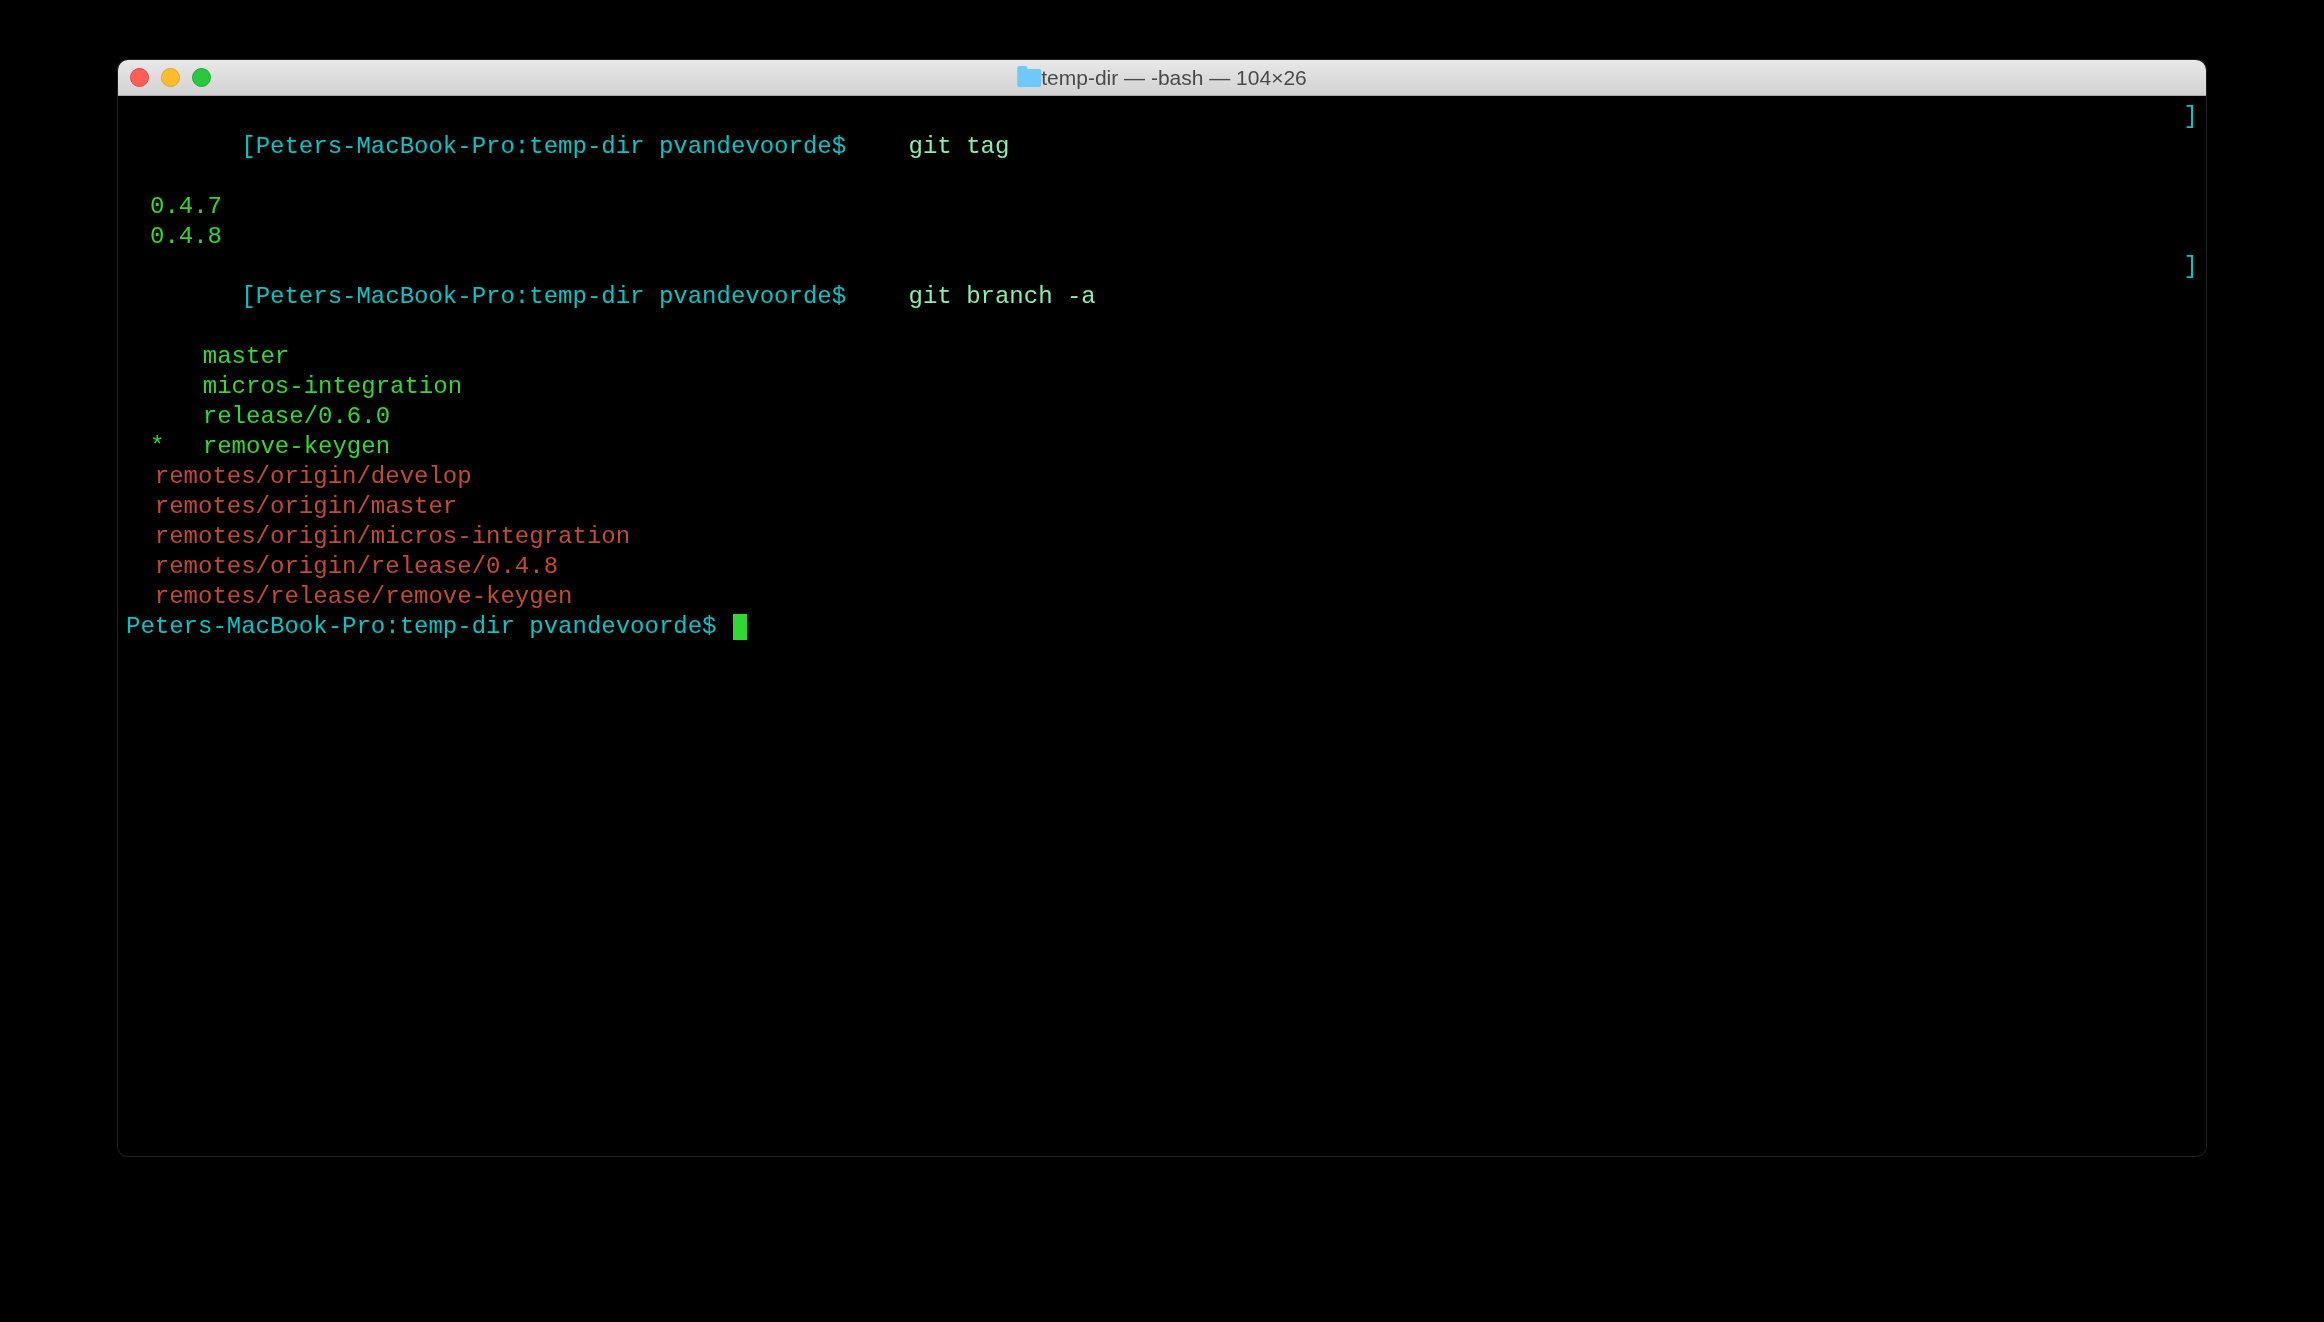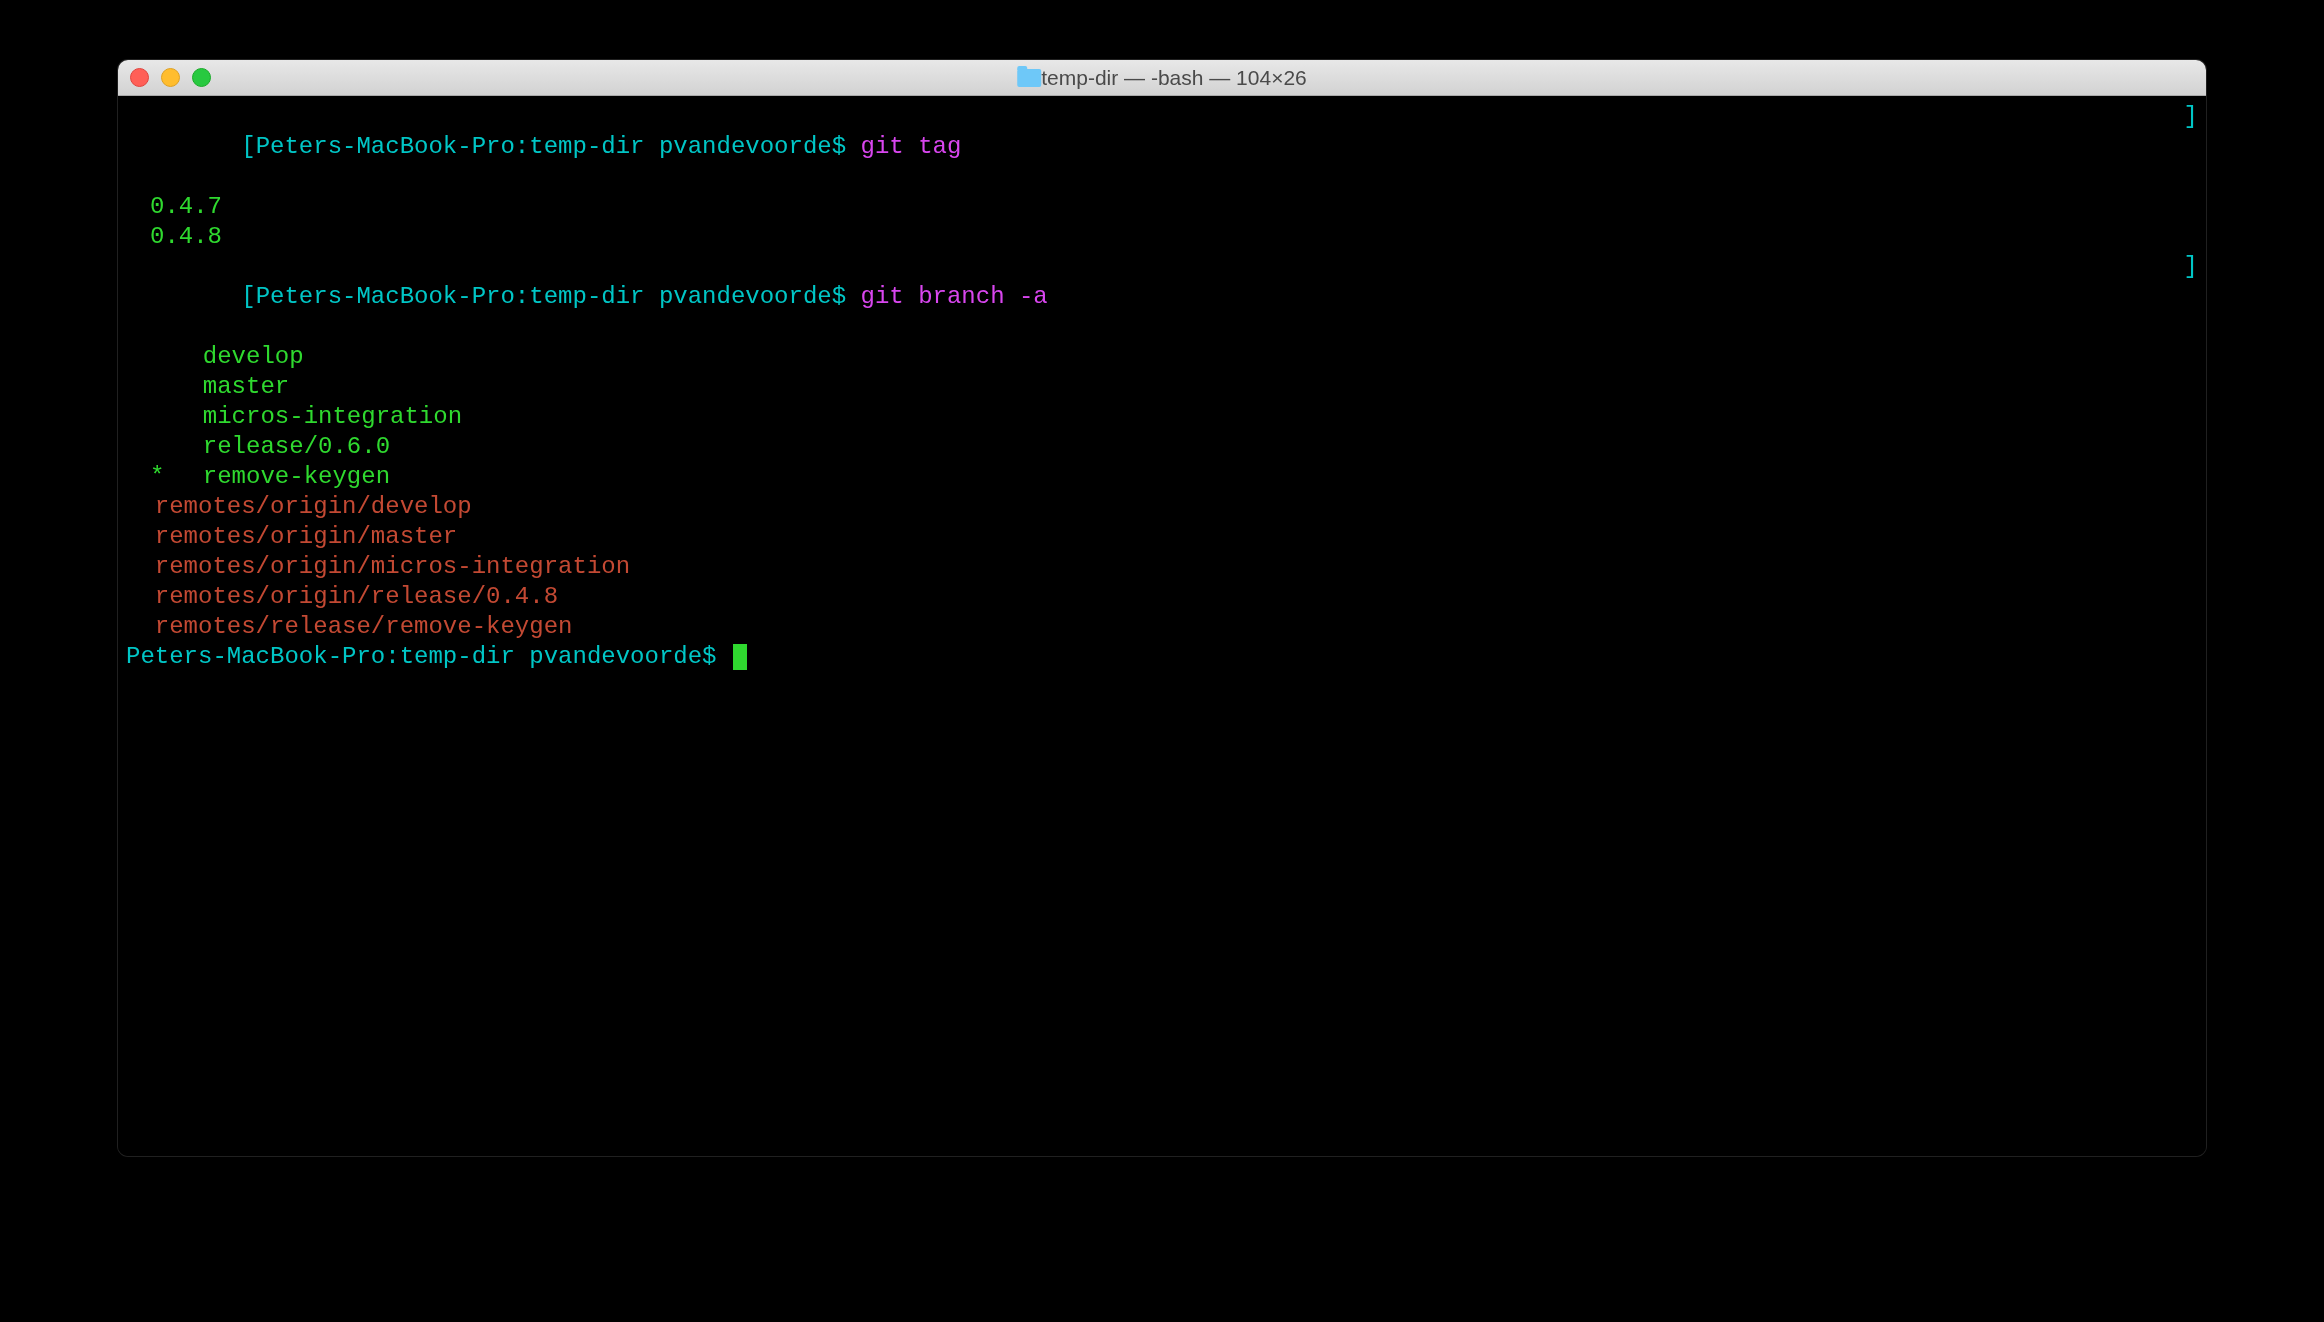--- a/index.html
+++ b/index.html
@@ -94,21 +94,21 @@
       white-space: pre;
       font-family: "Menlo", "Monaco", "Courier New", monospace;
     }
 
     .row {
       display: flex;
       justify-content: space-between;
     }
 
     .prompt { color: #00c6c6; text-align: center; }
-    .cmd { color: #d946ef; }
+    .cmd { color: #86efac; margin-left: 48px; }
     .green { color: #2fd92f; margin-left: 24px; }
     .red { color: #c34933; }
     .white { color: #cfcfcf; }
     .bracket { color: #00c6c6; }
 
     .cursor {
       display: inline-block;
       width: 14px;
       height: 26px;
       background: #2fd92f;
@@ -143,21 +143,20 @@
     <div class="line green">0.4.7</div>
     <div class="line green">0.4.8</div>
 
     <div class="line row">
       <span>
         <span class="bracket">[</span><span class="prompt">Peters-MacBook-Pro:temp-dir pvandevoorde$ </span><span class="cmd">git branch -a</span>
       </span>
       <span class="bracket">]</span>
     </div>
 
-    <div class="line"><span class="green">  </span><span class="green">develop</span></div>
     <div class="line"><span class="green">  </span><span class="green">master</span></div>
     <div class="line"><span class="green">  </span><span class="green">micros-integration</span></div>
     <div class="line"><span class="green">  </span><span class="green">release/0.6.0</span></div>
     <div class="line"><span class="green">* </span><span class="green">remove-keygen</span></div>
 
 
     <div class="line red">  remotes/origin/develop</div>
     <div class="line red">  remotes/origin/master</div>
     <div class="line red">  remotes/origin/micros-integration</div>
     <div class="line red">  remotes/origin/release/0.4.8</div>

